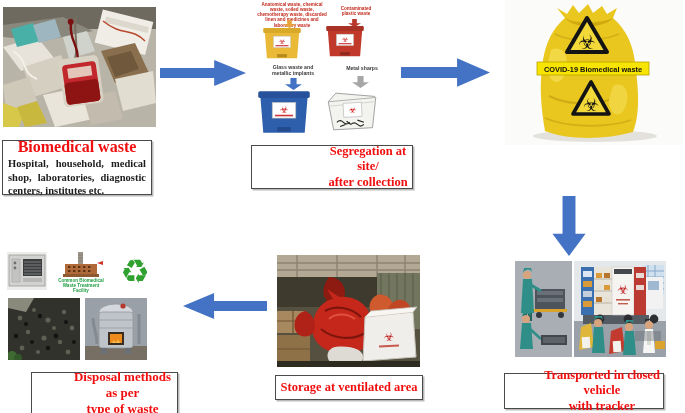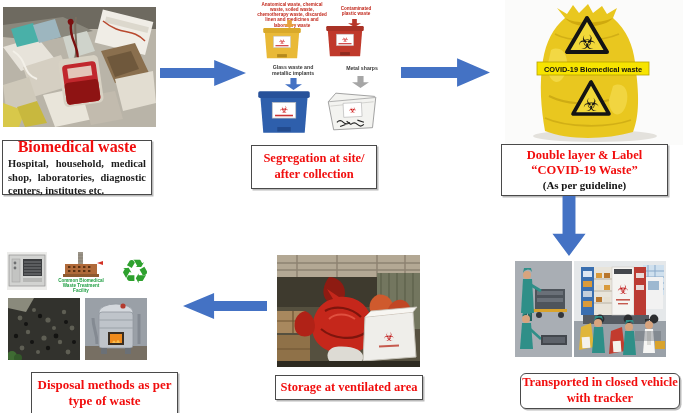--- a/index.html
+++ b/index.html
@@ -4,21 +4,21 @@
 <style>
   html,body{margin:0;padding:0;background:#fff;}
   #stage{position:relative;width:685px;height:413px;background:#ffffff;overflow:hidden;
          font-family:"Liberation Serif",serif;}
   .abs{position:absolute;}
   
   .label-box{position:absolute;background:#fff;border:1px solid #4a4a4a;
     box-shadow:1.5px 1.5px 0 rgba(130,130,130,.55);
     display:flex;flex-direction:column;align-items:center;justify-content:center;
     text-align:center;font-weight:bold;color:#f10e0e;line-height:1.25;}
-  .ml{white-space:pre-line;}
+  .ml{white-space:pre-line;padding-left:36px;}
   .box-red-lg{font-size:12.5px;}
   .desc{font-weight:bold;color:#1c1c1c;font-size:10.5px;line-height:1.28;
         text-align:justify;padding:0 5px;white-space:normal;}
   .black-line{color:#111;font-size:11px;}
   
   .arrow-right{background:#4472C4;clip-path:polygon(0 32%,63% 32%,63% 4%,100% 50%,63% 96%,63% 68%,0 68%);}
   .arrow-left{background:#4472C4;clip-path:polygon(100% 32%,37% 32%,37% 4%,0 50%,37% 96%,37% 68%,100% 68%);}
   .arrow-down{background:#4472C4;clip-path:polygon(32% 0,68% 0,68% 63%,96% 63%,50% 100%,4% 63%,32% 63%);}
   
   .tiny-note{position:absolute;font-family:"Liberation Sans",sans-serif;font-size:4.6px;
@@ -163,25 +163,20 @@
       <rect x="32" y="62" width="112" height="13" fill="#f7e400" stroke="#b9a400" stroke-width="0.8"></rect>
       <text x="88" y="71.5" font-size="7.4" text-anchor="middle" fill="#111" font-weight="bold" font-family="Liberation Sans">COVID-19 Biomedical waste</text>
 
       <g>
         <polygon points="86,82 68,114 104,114" fill="#f2d838" stroke="#141414" stroke-width="3.6" stroke-linejoin="round"></polygon>
         <text x="86" y="111" font-size="18" text-anchor="middle" fill="#141414" font-family="DejaVu Sans">☣</text>
       </g>
     </svg>
   </div>
 
-  <div class="label-box" style="left:501px;top:144px;width:165px;height:50px;">
-    <div class="box-red-lg">Double layer &amp; Label</div>
-    <div class="box-red-lg">“COVID-19 Waste”</div>
-    <div class="black-line">(As per guideline)</div>
-  </div>
 
   <div class="abs arrow-down" style="left:551px;top:196px;width:36px;height:60px;"></div>
 
   <div class="img-frame" style="left:515px;top:261px;width:151px;height:96px;">
     <svg width="151" height="96" viewBox="0 0 151 96">
       <rect width="151" height="96" fill="#ffffff"></rect>
 
       <rect x="0" y="0" width="57" height="96" fill="#a9aeb4"></rect>
       <rect x="20" y="28" width="30" height="20" fill="#4e545b"></rect>
       <rect x="22" y="30" width="26" height="4" fill="#6a7078"></rect>
@@ -250,21 +245,21 @@
 
       <circle cx="134" cy="64" r="4" fill="#d8a47e"></circle>
       <path d="M130 61 a5 5 0 0 1 8 0 l0 -3 h-8 z" fill="#2d2d2d"></path>
       <path d="M130 68 L138 68 L140 92 L128 92 Z" fill="#f6f6f4"></path>
       <rect x="132" y="70" width="4" height="14" fill="#dadad6"></rect>
       <rect x="140" y="80" width="10" height="8" fill="#d9a32c"></rect>
       <rect x="120" y="70" width="26" height="10" fill="#585e66" opacity="0.35"></rect>
     </svg>
   </div>
 
-  <div class="label-box box-red-lg" style="left:520px;top:373px;width:158px;height:34px;border-radius:6px;">
+  <div class="label-box box-red-lg" style="left:504px;top:373px;width:158px;height:34px;">
     <div class="ml">Transported in closed vehicle
 with tracker</div>
   </div>
 
   <div class="img-frame" style="left:277px;top:255px;width:143px;height:112px;">
     <svg width="143" height="112" viewBox="0 0 143 112">
       <rect width="143" height="112" fill="#55503f"></rect>
       <rect width="143" height="24" fill="#b3a894"></rect>
       <path d="M0 8 h143 M0 15 h143 M20 0 v24 M60 0 v24 M100 0 v24 M128 0 v24" stroke="#8d8271" stroke-width="1.4"></path>
       <rect x="100" y="18" width="43" height="56" fill="#73765f"></rect>

